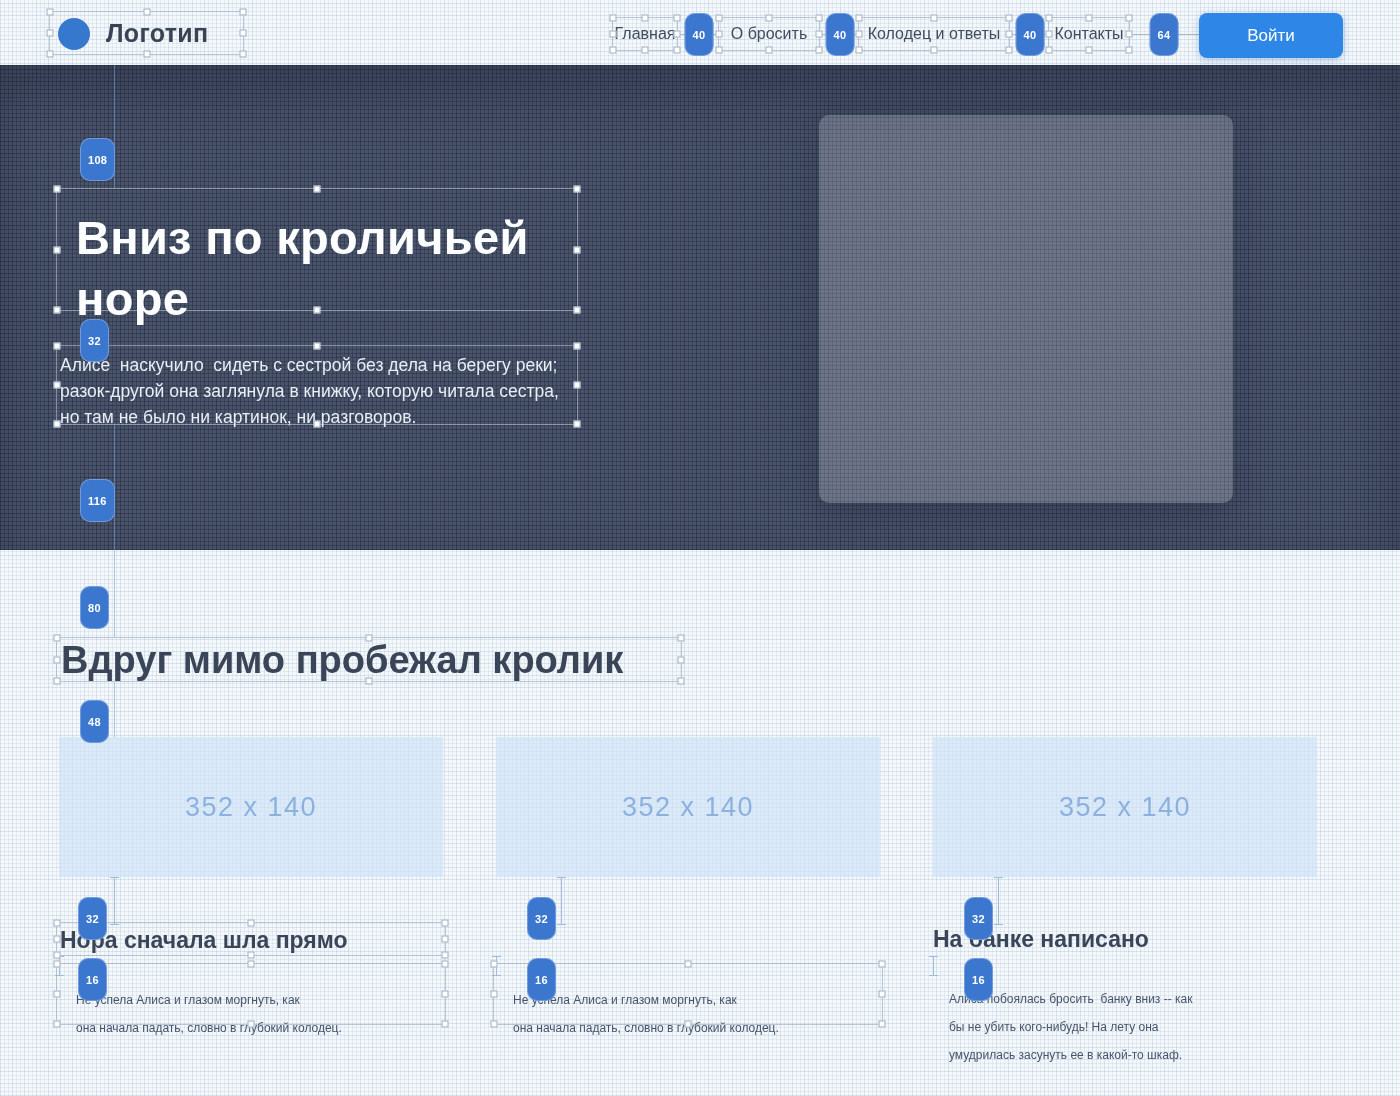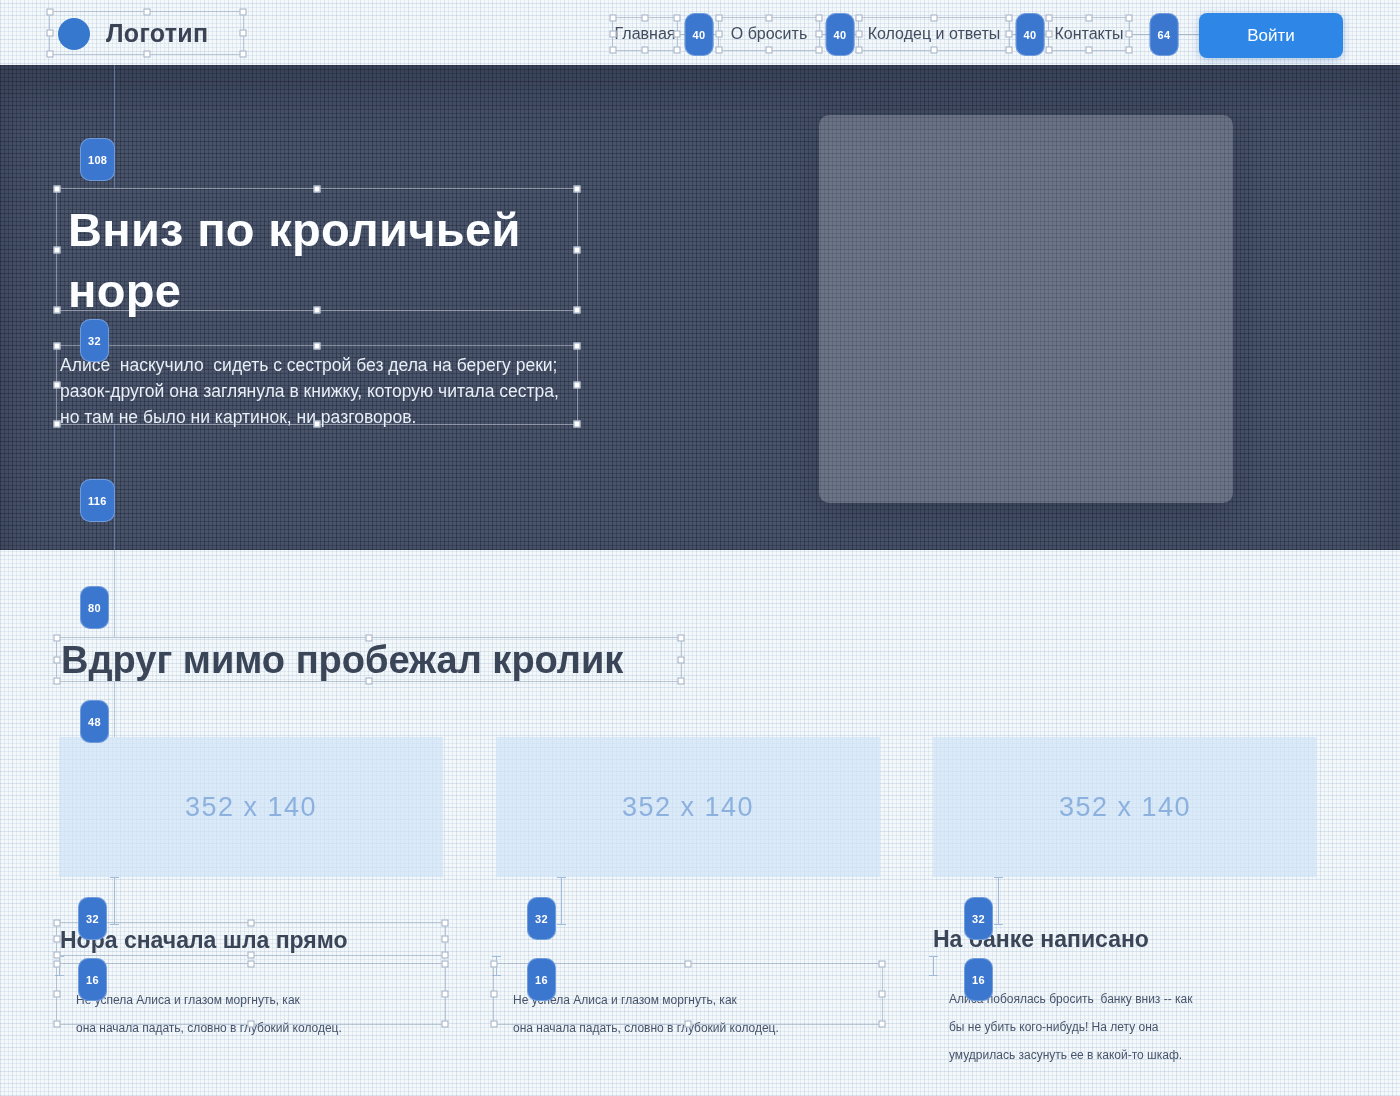--- a/index.html
+++ b/index.html
@@ -59,21 +59,21 @@
     background-color:#49536a;
     background-image:
       repeating-linear-gradient(0deg, rgba(22,30,48,.30) 0 1px, transparent 1px 4px),
       repeating-linear-gradient(90deg, rgba(22,30,48,.30) 0 1px, transparent 1px 4px),
       repeating-linear-gradient(0deg, rgba(22,30,48,.16) 0 1px, transparent 1px 12px),
       repeating-linear-gradient(90deg, rgba(22,30,48,.16) 0 1px, transparent 1px 12px);
     box-shadow:inset 0 28px 50px rgba(15,22,40,.30);}
   .hg1{left:114px;top:0;height:123px;}
   .hb108{left:80px;top:52px;margin-top:21px;}
   .title-box{left:56px;top:123px;width:522px;height:123px;}
-  .hero-title{display:block;padding:2px 0 0 3px;margin:8px;font-size:47px;line-height:61px;font-weight:bold;
+  .hero-title{display:block;padding:2px 0 0 3px;margin:16px;font-size:47px;line-height:61px;font-weight:bold;
               color:#fcfdfe;white-space:pre-wrap;letter-spacing:.3px;}
   .hb32{left:80px;top:254px;}
   .para-box{left:56px;top:280px;width:522px;height:80px;}
   .hero-para{display:block;padding:6px 0 0 3px;margin:0;font-size:17.5px;line-height:26px;color:#e8eef6;white-space:pre-wrap;}
   .hg2{left:114px;top:360px;height:125px;}
   .hb116{left:80px;top:414px;}
   .img-ph{position:absolute;left:819px;top:50px;width:414px;height:388px;border-radius:10px;
           background:rgba(248,251,255,.20);box-shadow:0 10px 35px rgba(12,18,34,.28);}
   
   .main{position:absolute;left:0;top:550px;width:1400px;height:546px;}

